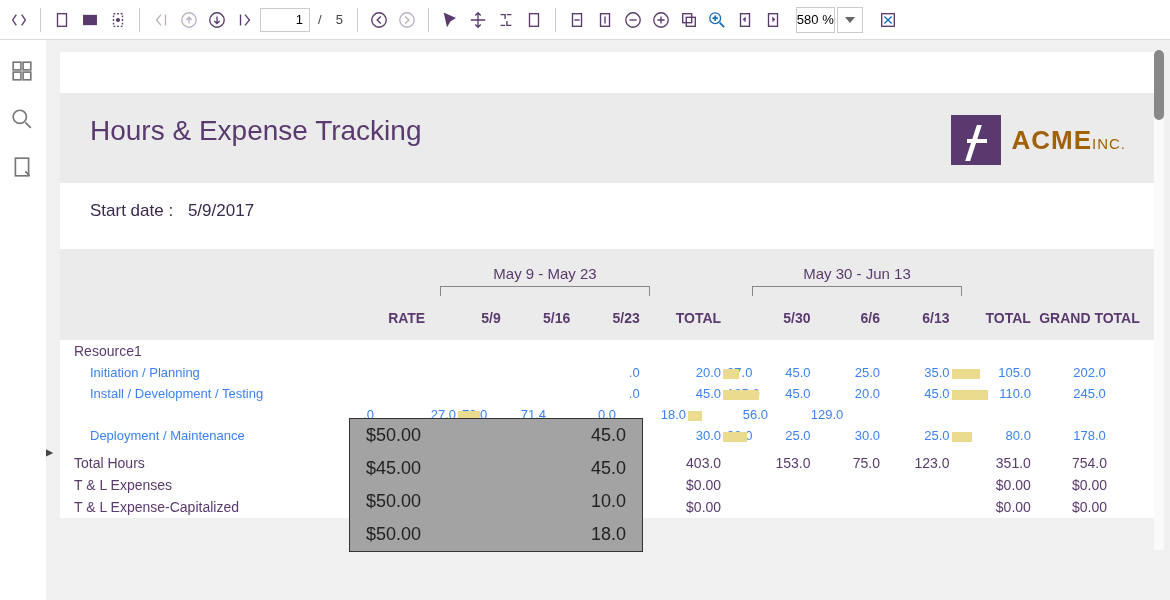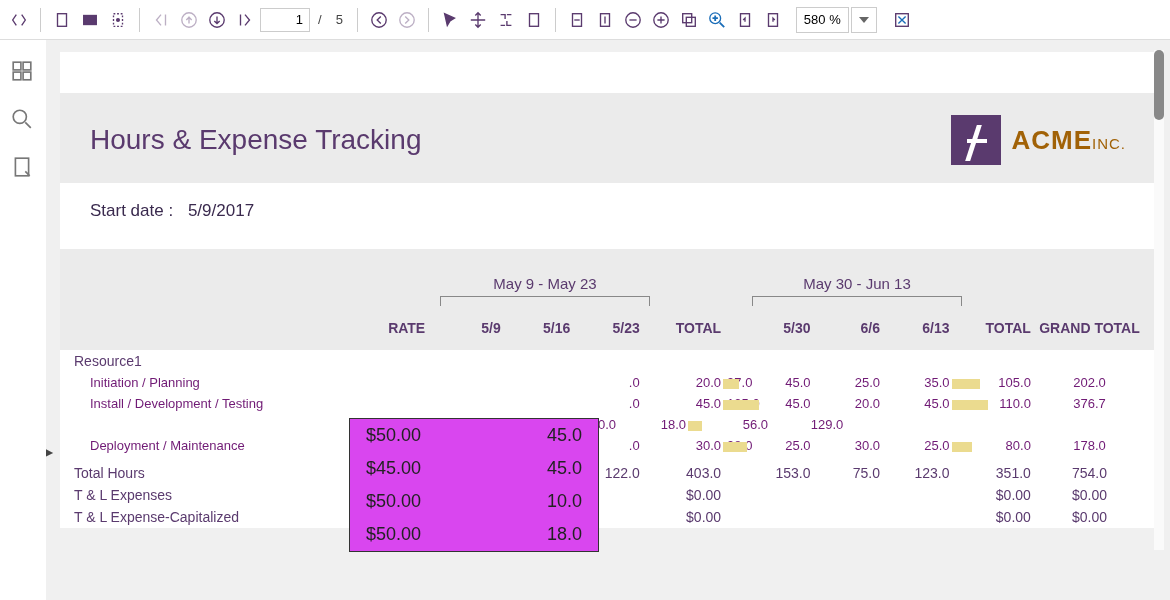--- a/index.html
+++ b/index.html
@@ -6,66 +6,66 @@
     body { font-family: Arial, sans-serif; background: #fff; width: 1170px; height: 600px; overflow: hidden; position: relative; }
     
     
     .toolbar { height: 40px; display: flex; align-items: center; padding: 0 6px; gap: 2px; border-bottom: 1px solid #ddd; background: #fff; }
     .tb-btn { width: 26px; height: 26px; display: flex; align-items: center; justify-content: center; cursor: pointer; color: #5a3a6e; }
     .tb-btn svg { width: 18px; height: 18px; stroke: currentColor; fill: none; stroke-width: 1.5; }
     .tb-btn.filled svg { fill: currentColor; }
     .tb-sep { width: 1px; height: 24px; background: #ccc; margin: 0 6px; }
     .page-input { width: 50px; height: 24px; text-align: right; padding: 0 6px; font-size: 13px; border: 1px solid #ccc; }
     .page-count { font-size: 13px; color: #444; padding: 0 6px; }
-    .zoom-select { height: 26px; padding: 0 7px; font-size: 13px; border: 1px solid #ccc; display: flex; align-items: center; gap: 8px; }
+    .zoom-select { height: 26px; padding: 0 0; font-size: 13px; border: 1px solid #ccc; display: flex; align-items: center; gap: 8px; }
     .zoom-dd { width: 26px; height: 26px; border: 1px solid #ccc; display: flex; align-items: center; justify-content: center; cursor: pointer; }
     
     
     .main { display: flex; height: 560px; }
     .sidebar { width: 46px; background: #fff; border-right: 0; padding-top: 20px; display: flex; flex-direction: column; align-items: center; gap: 24px; }
     .sb-btn { width: 24px; height: 24px; cursor: pointer; color: #777; }
     .sb-btn svg { width: 22px; height: 22px; stroke: currentColor; fill: none; stroke-width: 1.5; }
     .content { flex: 1; position: relative; overflow: hidden; background: #f0f0f0; padding: 12px 14px 0 14px; }
     .paper { background: #fff; width: 100%; position: relative; }
     .expand-arrow { position: absolute; left: -2px; top: 405px; color: #444; font-size: 12px; cursor: pointer; }
     
     
-    .report-header { background: #ebebeb; padding: 22px 30px 18px; display: flex; justify-content: space-between; align-items: center; margin-top: 40px; }
+    .report-header { background: #ebebeb; padding: 22px 30px 18px; display: flex; justify-content: space-between; margin-top: 40px; }
     .report-title { font-size: 28px; color: #5a3a6e; font-weight: normal; }
     .logo { display: flex; align-items: center; gap: 10px; }
     .logo-mark { width: 50px; height: 50px; background: #5a3a6e; position: relative; }
     .logo-mark::before { content: ''; position: absolute; top: 10px; left: 20px; width: 5px; height: 36px; background: #fff; transform: skewX(-18deg); }
     .logo-mark::after { content: ''; position: absolute; top: 24px; left: 16px; width: 20px; height: 4px; background: #fff; }
     .logo-text { font-size: 26px; color: #a16207; font-weight: 600; letter-spacing: 1px; }
     .logo-inc { font-size: 15px; font-weight: normal; }
     
     .meta { padding: 18px 30px 0; font-size: 17px; color: #3a2a4e; }
     .meta-label { display: inline-block; margin-right: 10px; }
     
     .table-area { padding: 0 0 0 0; margin-top: 28px; }
-    .table-head-bg { background: #ebebeb; padding: 26px 0 14px; }
+    .table-head-bg { background: #ebebeb; padding: 16px 0 14px; }
     .period-row { display: flex; font-size: 15px; color: #5a3a6e; }
     .period-cell { text-align: center; position: relative; }
     .period-bracket { border-left: 1px solid #888; border-right: 1px solid #888; border-top: 1px solid #888; height: 10px; margin-top: 4px; }
     
     .header-row { display: flex; font-size: 14px; color: #5a3a6e; font-weight: 600; margin-top: 14px; }
-    .data-row { display: flex; font-size: 13px; color: #701a75; padding: 3px 0; }
+    .data-row { display: flex; font-size: 13px; color: #3b82f6; padding: 3px 0; }
     .data-row.bold { color: #5a3a6e; font-size: 14px; }
     
     .c-name { width: 270px; padding-left: 14px; text-align: left; }
     .c-rate { width: 110px; text-align: right; padding-right: 12px; }
     .c-d { width: 70px; text-align: right; padding-right: 6px; position: relative; }
     .c-total { width: 82px; text-align: right; padding-right: 6px; }
     .c-space { width: 20px; }
     .c-gtotal { width: 120px; text-align: center; padding-right: 14px; }
     .indent { padding-left: 30px; }
     .bar { display: inline-block; height: 10px; background: #ebdb8f; vertical-align: middle; margin-left: 2px; position: absolute; left: 100%; top: 4px; }
     
     
-    .tooltip-box { position: absolute; left: 303px; top: 378px; width: 250px; background: #d946ef; border: 1.5px solid #333; z-index: 100; }
+    .tooltip-box { position: absolute; left: 303px; top: 378px; width: 294px; background: #a3a3a3; border: 1.5px solid #333; z-index: 100; }
     .tip-row { display: flex; justify-content: space-between; padding: 6px 16px; font-size: 18px; color: #222; }
     
     
     .scrollbar { position: absolute; right: 6px; top: 50px; width: 10px; height: 500px; background: #fafafa; }
     .scroll-thumb { width: 10px; height: 70px; background: #888; border-radius: 5px; }
   </style>
 </head>
 <body>
 
 <div class="toolbar">
@@ -313,21 +313,21 @@
     <div class="c-rate"></div>
     <div class="c-d"></div>
     <div class="c-d"></div>
     <div class="c-d">.0</div>
     <div class="c-total" style="position:relative"><span style="position:relative">45.0<span class="bar" style="width:36px"></span></span></div>
     <div class="c-space" style="text-align:right">135.0</div>
     <div class="c-d">45.0</div>
     <div class="c-d">20.0</div>
     <div class="c-d" style="position:relative"><span style="position:relative">45.0<span class="bar" style="width:36px"></span></span></div>
     <div class="c-total">110.0</div>
-    <div class="c-gtotal">376.7</div>
+    <div class="c-gtotal">245.0</div>
             </div>
             <div class="data-row">
     <div class="c-rate"></div>
     <div class="c-d"></div>
     <div class="c-d"></div>
     <div class="c-d">.0</div>
     <div class="c-total" style="position:relative"><span style="position:relative">27.0<span class="bar" style="width:21.6px"></span></span></div>
     <div class="c-space" style="text-align:right">73.0</div>
     <div class="c-d">71.4</div>
     <div class="c-d">0.0</div>

